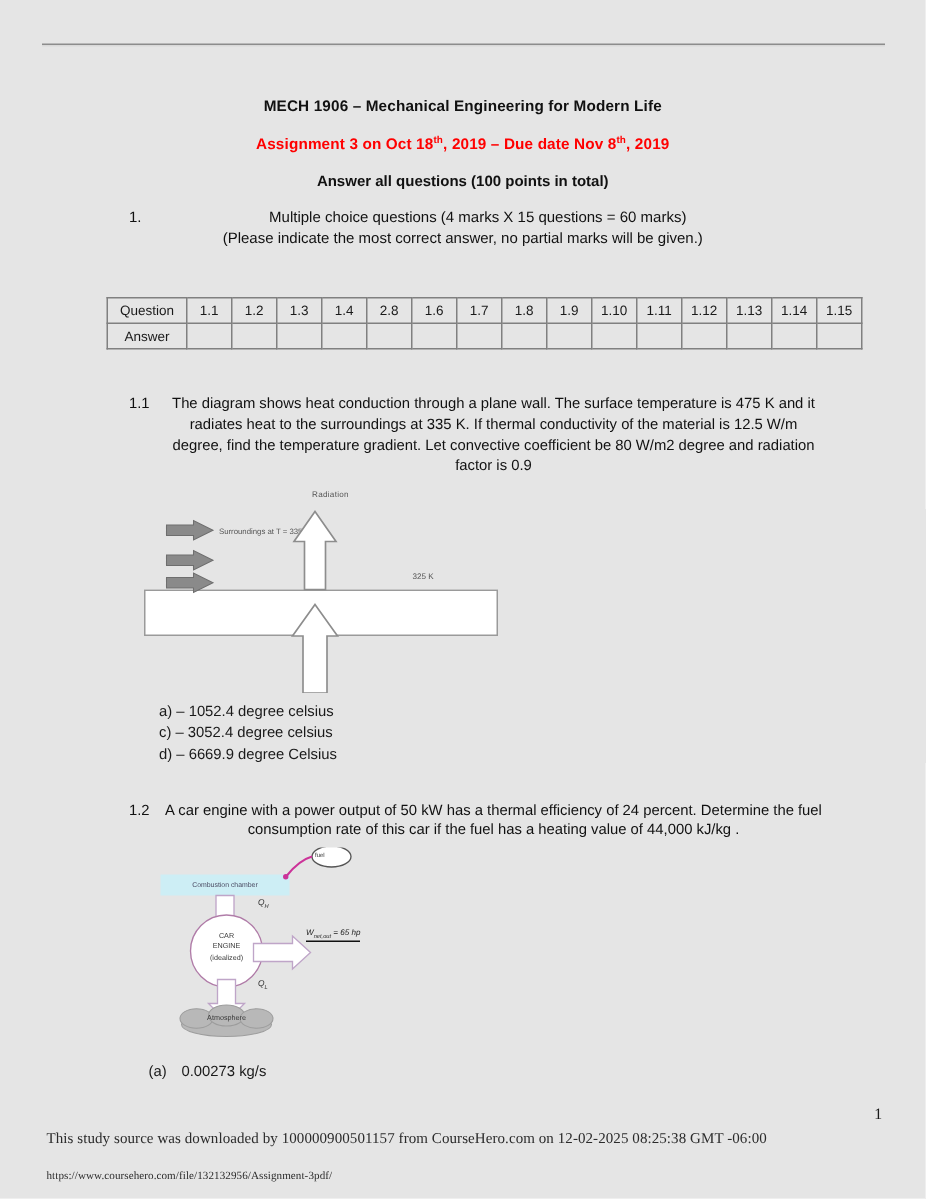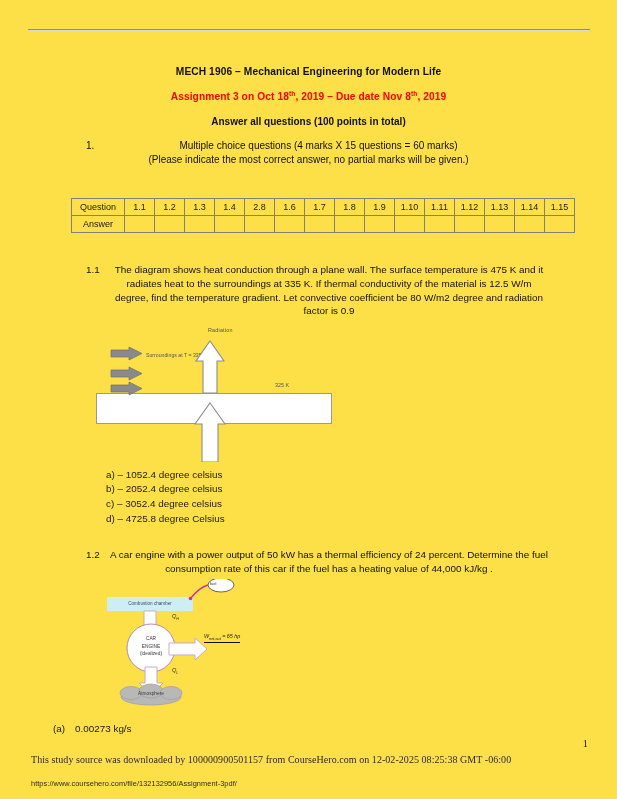--- a/index.html
+++ b/index.html
@@ -11,21 +11,21 @@
     width: 617px;
     height: 799px;
     position: relative;
     font-family: "Liberation Sans", sans-serif;
     color: #1a1a1a;
     overflow: hidden;
   }
   .page {
     position: absolute;
     inset: 0;
-    background: #fde047;
+    background: #e5e5e5;
   }
   .top-rule {
     position: absolute;
     left: 28px;
     top: 29px;
     width: 562px;
     height: 2px;
     background: linear-gradient(to bottom, #8c8c8c 0, #8c8c8c 1px, #d9d9d9 1px, #d9d9d9 2px);
   }
   .content {
@@ -119,21 +119,21 @@
   #q12 { margin-top: 22px; }
 
   .options {
     margin-left: 106px;
     margin-top: 6px;
     font-size: 9.9px;
     line-height: 14.6px;
   }
 
   .answer-line {
-    margin-left: 53px;
+    margin-left: 99px;
     margin-top: 12px;
     font-size: 9.9px;
   }
   .answer-line .lbl { display: inline-block; width: 22px; }
 
   
   .fig1 {
     position: relative;
     margin-top: 9px;
     margin-left: 96px;
@@ -272,21 +272,21 @@
     top: 754px;
     font-family: "Liberation Serif", serif;
     font-size: 10px;
     color: #2b2b2b;
     letter-spacing: 0.05px;
   }
   .footer-url {
     position: absolute;
     left: 31px;
     top: 779px;
-    font-family: Liberation Sans, sans-serif;
+    font-family: Liberation Serif, serif;
     font-size: 7.4px;
     color: #2b2b2b;
     letter-spacing: 0.05px;
   }
 </style>
 </head>
 <body>
 
 <div class="page">
 
@@ -375,23 +375,22 @@
         <g>
           <polygon points="15,23 33,23 33,20 46,26.5 33,33 33,30 15,30" fill="#8a8a8a" stroke="#6e6e6e" stroke-width="0.7"></polygon>
           <polygon points="15,43 33,43 33,40 46,46.5 33,53 33,50 15,50" fill="#8a8a8a" stroke="#6e6e6e" stroke-width="0.7"></polygon>
           <polygon points="15,58 33,58 33,55 46,61.5 33,68 33,65 15,65" fill="#8a8a8a" stroke="#6e6e6e" stroke-width="0.7"></polygon>
         </g>
       </svg>
     </div>
 
     <div class="options">
       <div>a) – 1052.4 degree celsius</div>
-      <div>b) – 2052.4 degree celsius</div>
       <div>c) – 3052.4 degree celsius</div>
-      <div>d) – 4725.8 degree Celsius</div>
+      <div>d) – 6669.9 degree Celsius</div>
     </div>
 
     <div class="q" id="q12">
       <span class="qnum">1.2</span>
       <div class="qtext">A car engine with a power output of 50 kW has a thermal efficiency of 24 percent. Determine the fuel consumption rate of this car if the fuel has a heating value of 44,000 kJ/kg .</div>
     </div>
 
     <div class="fig2">
       <svg width="230" height="132">
 

